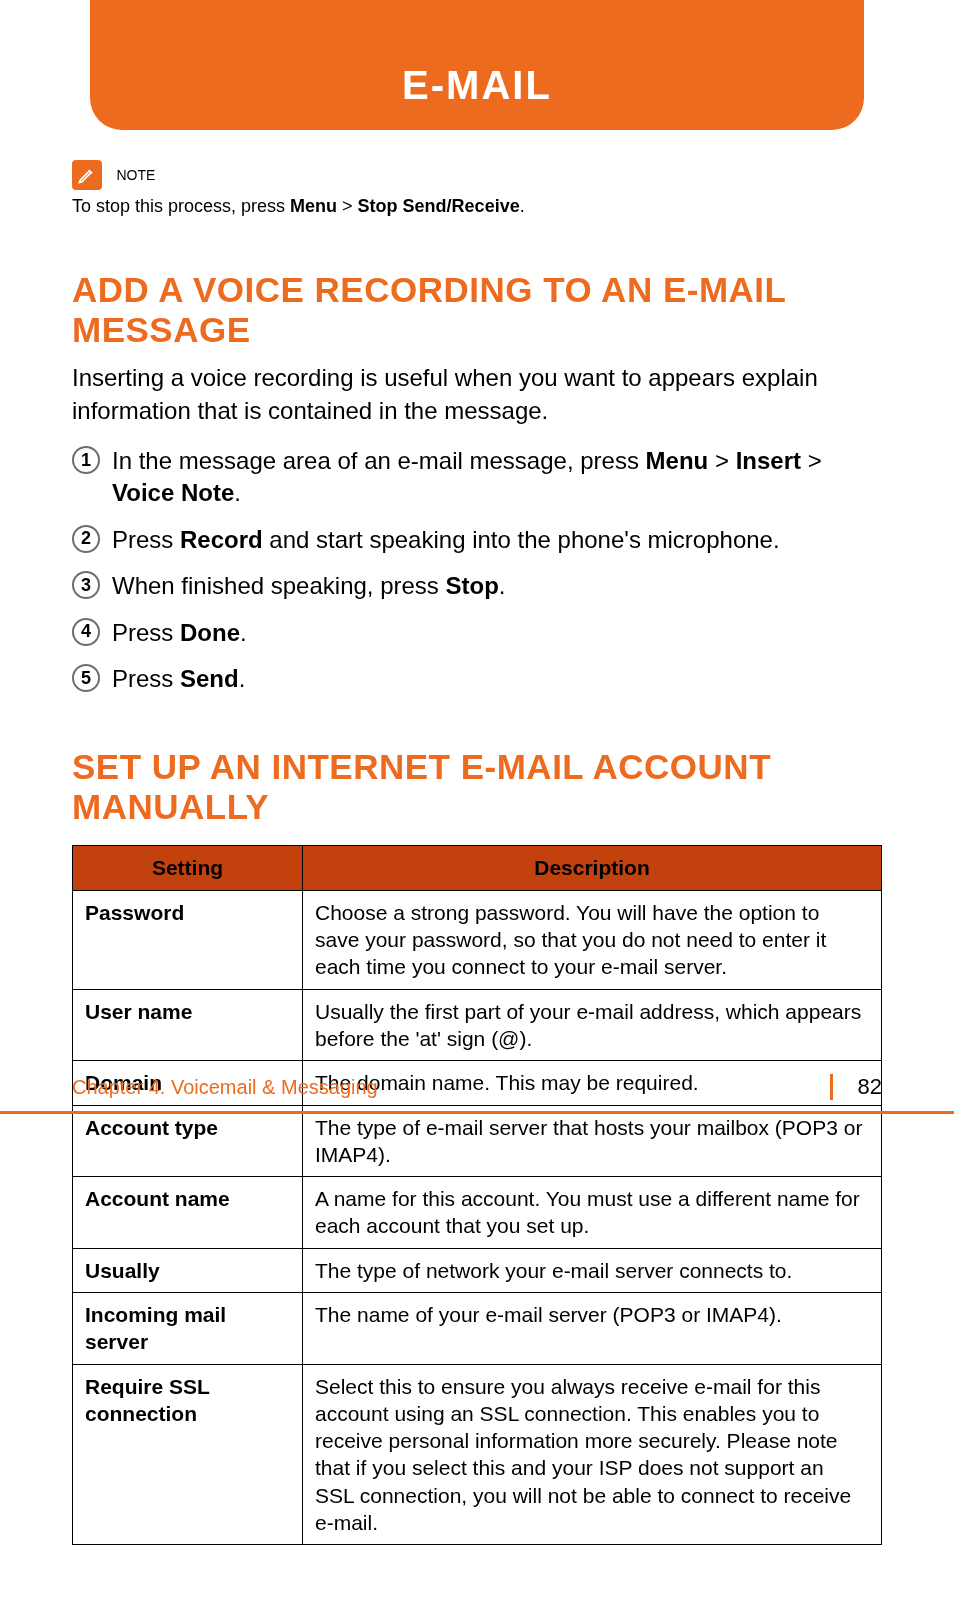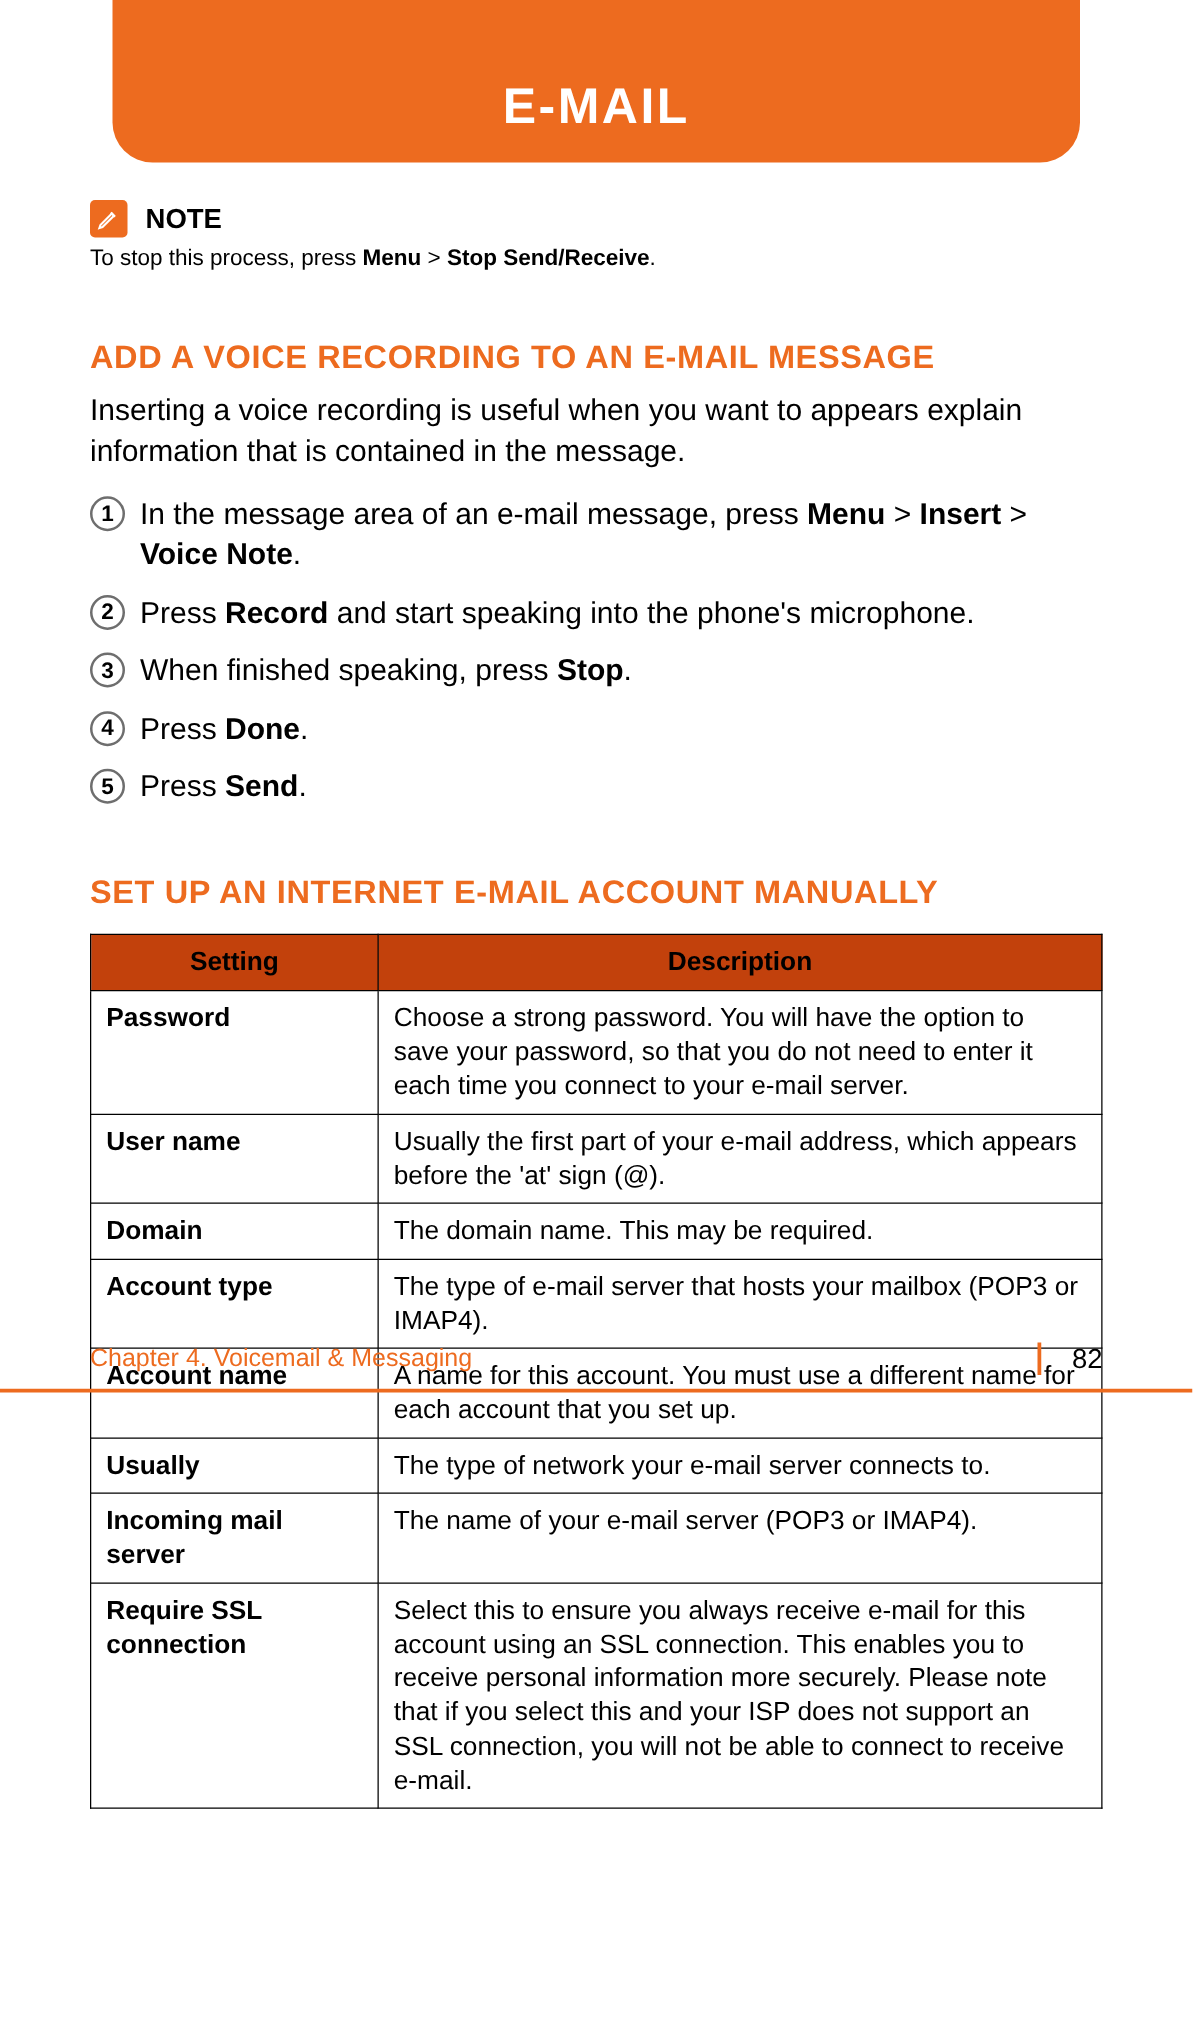--- a/index.html
+++ b/index.html
@@ -36,28 +36,28 @@
     display: inline-flex;
     width: 30px; height: 30px;
     background: #ed6b1f;
     border-radius: 4px;
     align-items: center;
     justify-content: center;
     vertical-align: middle;
     margin-right: 10px;
   }
   .note-icon svg { width: 20px; height: 20px; }
-  .note-label { font-weight: bold; font-size: 22px; vertical-align: middle; }
+  .note-label { font-weight: normal; font-size: 14px; vertical-align: middle; }
   .note-text { font-size: 18px; line-height: 1.35; margin-top: 4px; }
   .note-text .b { font-weight: bold; }
   .section-title {
     color: #ed6b1f;
     font-family: "Arial Narrow", Arial, sans-serif;
     font-weight: bold;
-    font-size: 26px;
+    font-size: 35px;
     letter-spacing: 0.5px;
     margin-top: 52px;
   }
   .section-intro {
     font-size: 24px;
     line-height: 1.35;
     margin-top: 12px;
   }
   .steps { margin-top: 18px; }
   .step { display: flex; align-items: flex-start; margin-bottom: 14px; }

